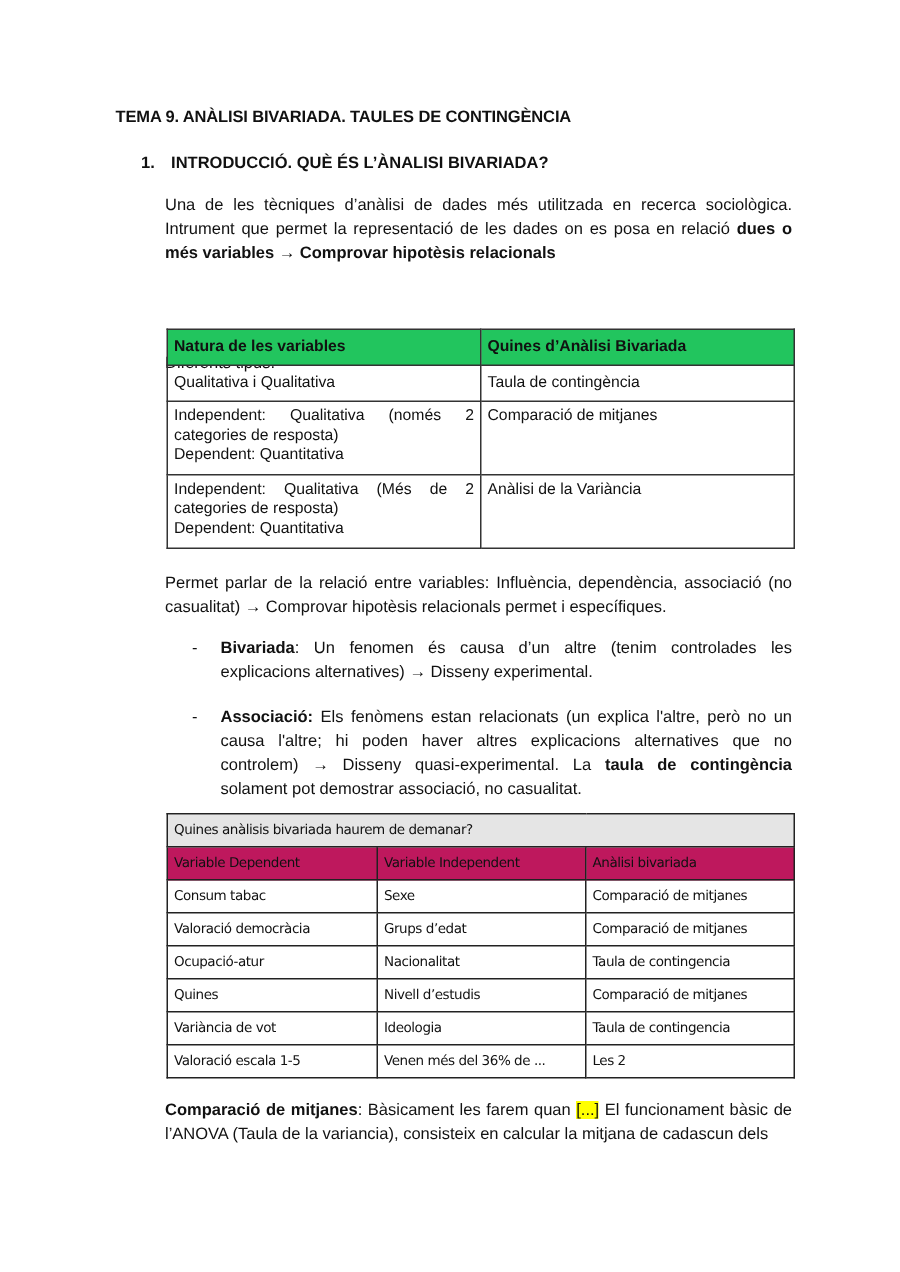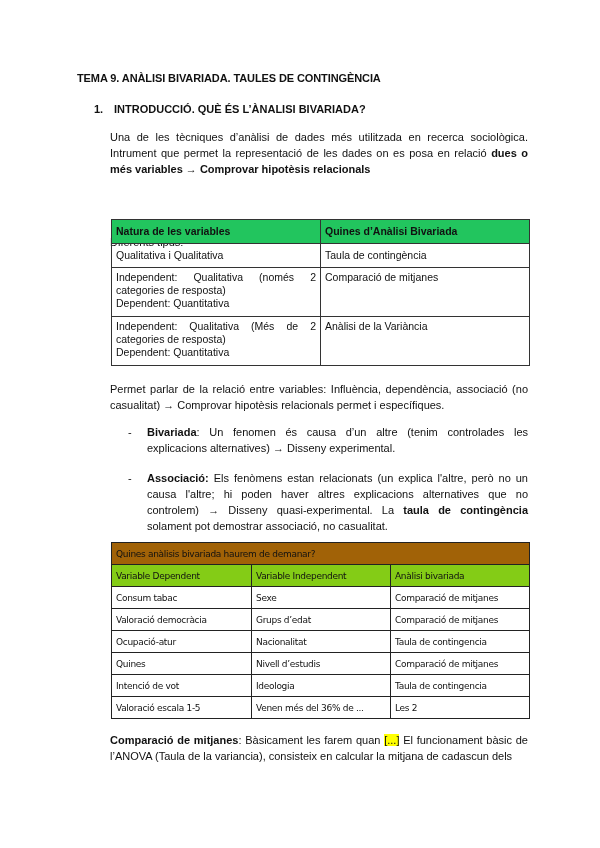--- a/index.html
+++ b/index.html
@@ -47,22 +47,22 @@
 
     
     table.t2 {
       position: absolute; left: 109px; top: 542px; width: 419px;
       border-collapse: collapse; font-size: 9px; font-family: "DejaVu Sans", sans-serif;
       letter-spacing: -0.3px;
     }
     table.t2 td {
       border: 1.2px solid #222; padding: 0 4px; height: 21px; vertical-align: middle;
     }
-    table.t2 tr.caption td { background: #a16207; color: #111; height: 21px; }
-    table.t2 tr.head td { background: #84cc16; }
+    table.t2 tr.caption td { background: #e5e5e5; color: #111; height: 21px; }
+    table.t2 tr.head td { background: #be185d; }
     table.t2 td.a { width: 131px; }
     table.t2 td.b { width: 130px; }
 
     .p4 { top: 732px; }
     .hl { background: #ffff00; }
   </style>
 </head>
 <body>
 
 <div class="page">
@@ -145,21 +145,21 @@
       <td class="a">Ocupació-atur</td>
       <td class="b">Nacionalitat</td>
       <td>Taula de contingencia</td>
     </tr>
     <tr>
       <td class="a">Quines</td>
       <td class="b">Nivell d’estudis</td>
       <td>Comparació de mitjanes</td>
     </tr>
     <tr>
-      <td class="a">Intenció de vot</td>
+      <td class="a">Variància de vot</td>
       <td class="b">Ideologia</td>
       <td>Taula de contingencia</td>
     </tr>
     <tr>
       <td class="a">Valoració escala 1-5</td>
       <td class="b">Venen més del 36% de ...</td>
       <td>Les 2</td>
     </tr>
   </tbody>
     </table>

